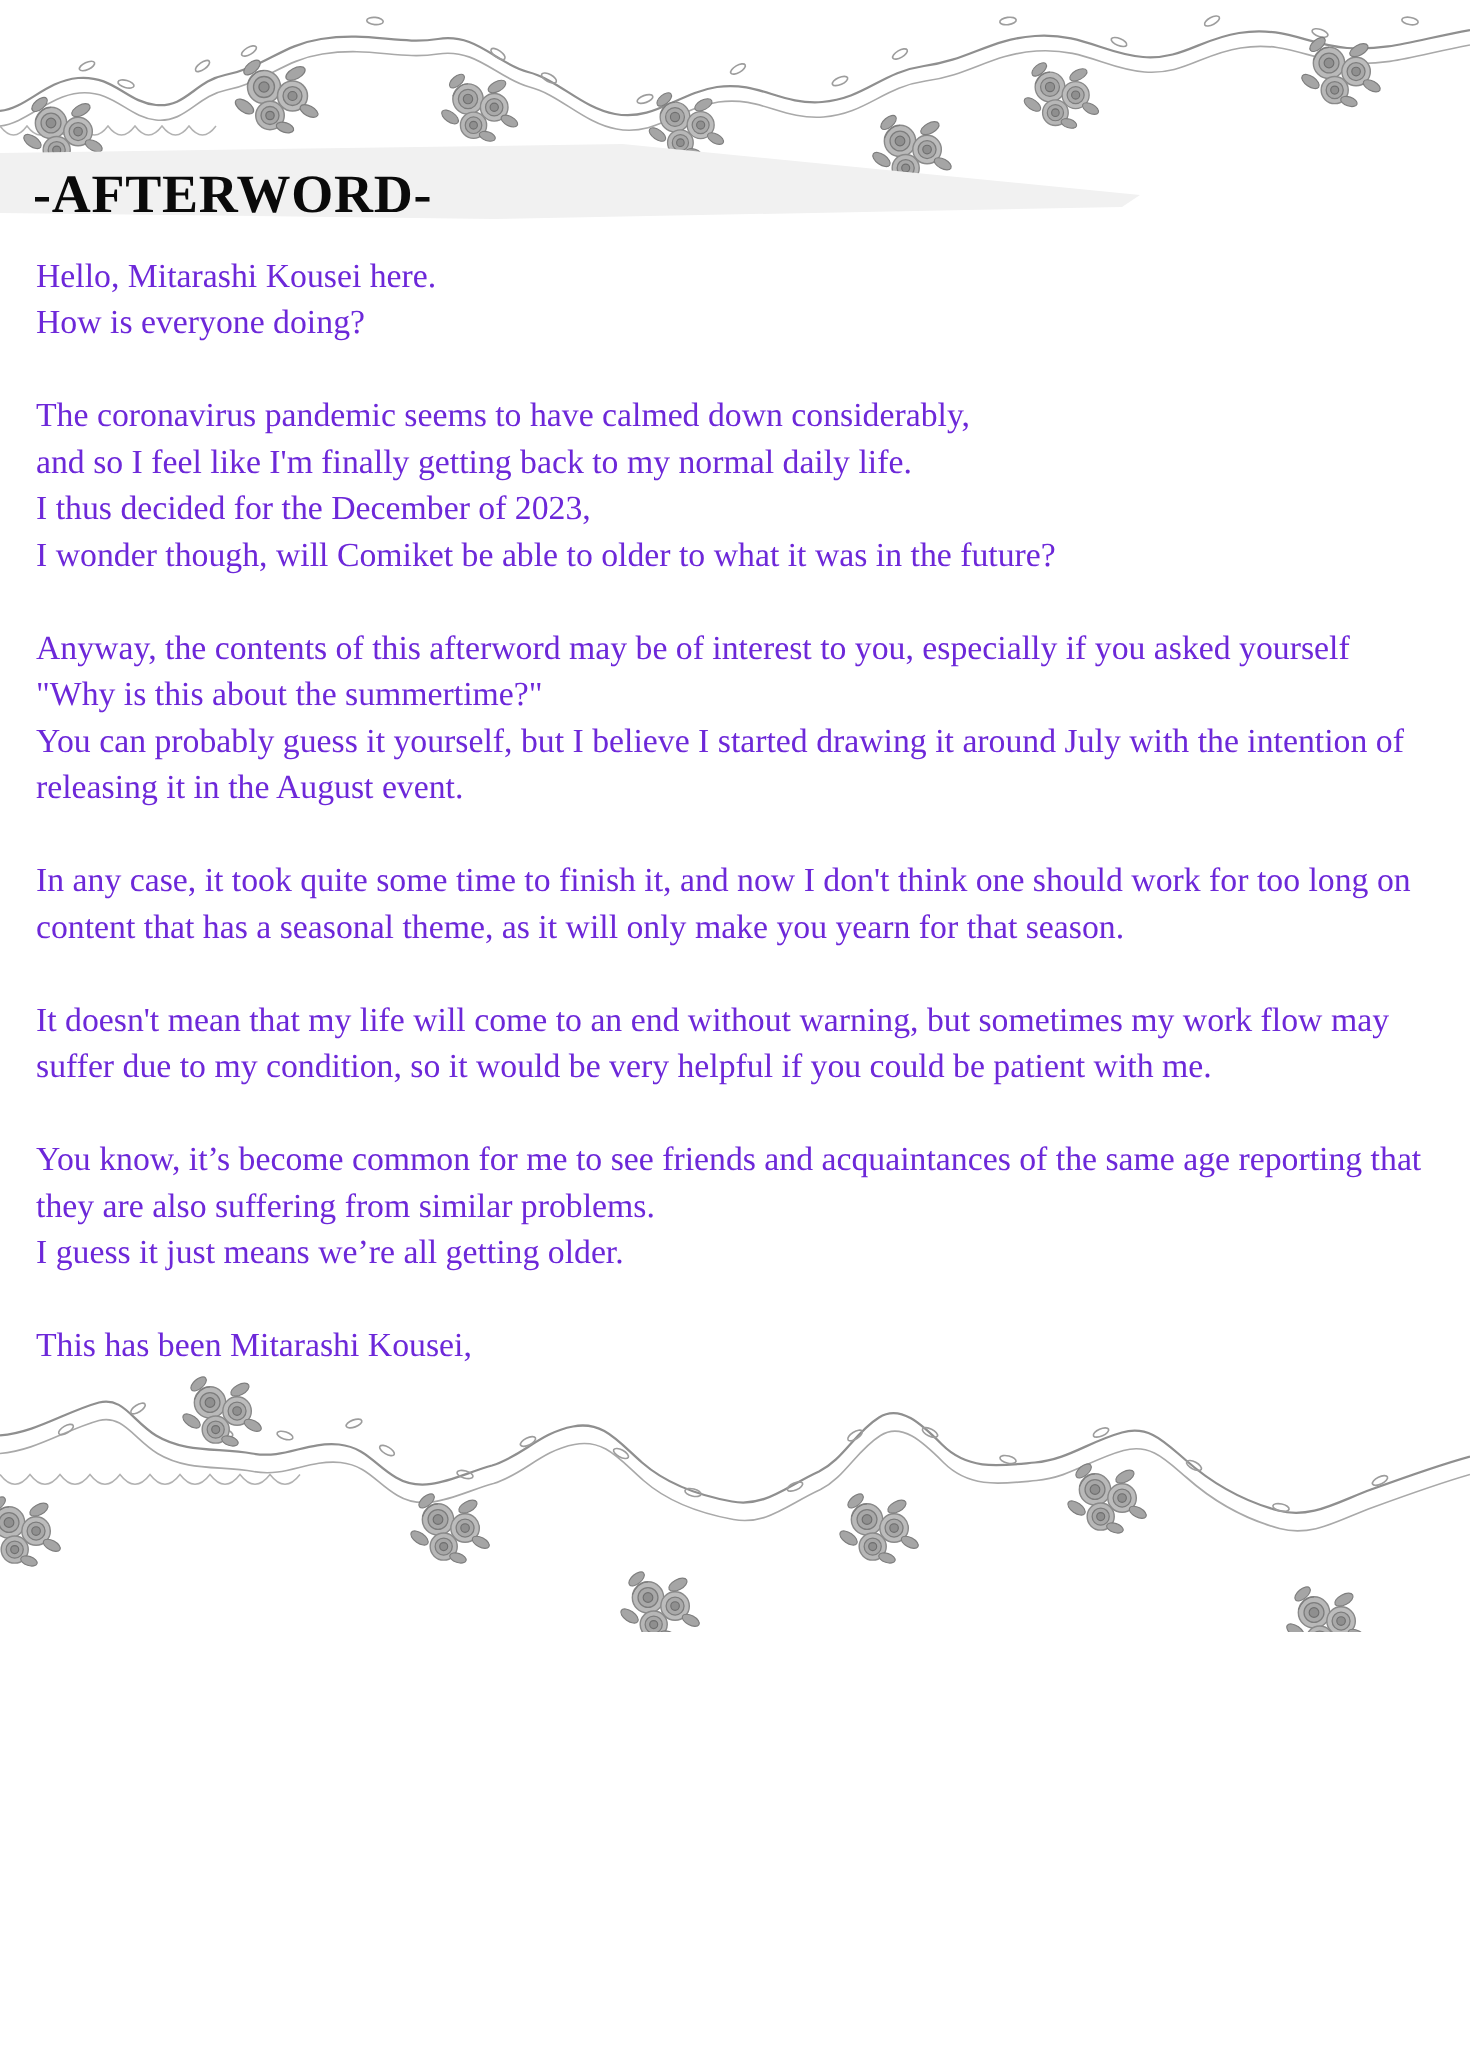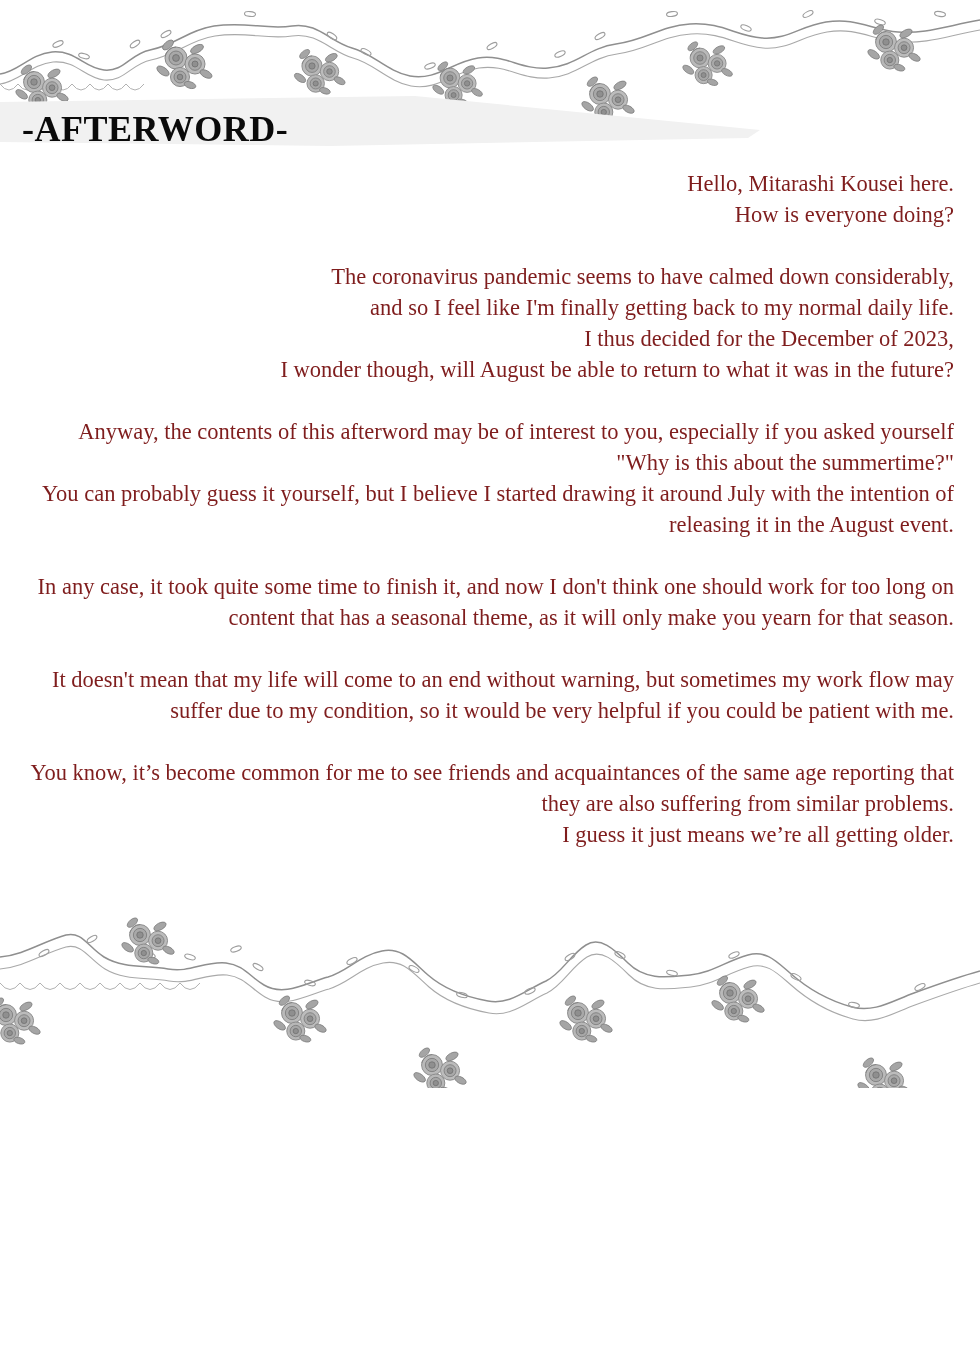--- a/index.html
+++ b/index.html
@@ -53,22 +53,22 @@
   }
 
   
   .body-text {
     position: absolute;
     left: 24px;
     top: 168px;
     width: 930px;
     font-size: 22.5px;
     line-height: 31px;
-    color: #7f1d1d;
-    text-align: right;
+    color: #6d28d9;
+    text-align: left;
   }
   .para {
     margin: 0 0 31px 0;
   }
   .para:last-child { margin-bottom: 0; }
   .line { display: block; }
 
   
   .page-number {
     position: absolute;
@@ -201,21 +201,21 @@
 
     <p class="para">
       <span class="line">Hello, Mitarashi Kousei here.</span>
       <span class="line">How is everyone doing?</span>
     </p>
 
     <p class="para">
       <span class="line">The coronavirus pandemic seems to have calmed down considerably,</span>
       <span class="line">and so I feel like I'm finally getting back to my normal daily life.</span>
       <span class="line">I thus decided for the December of 2023,</span>
-      <span class="line">I wonder though, will August be able to return to what it was in the future?</span>
+      <span class="line">I wonder though, will Comiket be able to older to what it was in the future?</span>
     </p>
 
     <p class="para">
       <span class="line">Anyway, the contents of this afterword may be of interest to you, especially if you asked yourself "Why is this about the summertime?"</span>
       <span class="line">You can probably guess it yourself, but I believe I started drawing it around July with the intention of releasing it in the August event.</span>
     </p>
 
     <p class="para">
       <span class="line">In any case, it took quite some time to finish it, and now I don't think one should work for too long on content that has a seasonal theme, as it will only make you yearn for that season.</span>
     </p>
@@ -223,20 +223,21 @@
     <p class="para">
       <span class="line">It doesn't mean that my life will come to an end without warning, but sometimes my work flow may suffer due to my condition, so it would be very helpful if you could be patient with me.</span>
     </p>
 
     <p class="para">
       <span class="line">You know, it’s become common for me to see friends and acquaintances of the same age reporting that they are also suffering from similar problems.</span>
       <span class="line">I guess it just means we’re all getting older.</span>
     </p>
 
     <p class="para">
+      <span class="line">This has been Mitarashi Kousei,</span>
     </p>
 
   </div>
 
   <div class="lace lace-bottom">
     <svg viewBox="0 0 980 185" preserveAspectRatio="none" xmlns="http://www.w3.org/2000/svg">
       <defs>
         <g id="rose-cluster-b">
           <g>
             <circle cx="0" cy="0" r="11" fill="#b9b9b9" stroke="#8a8a8a" stroke-width="1"></circle>

